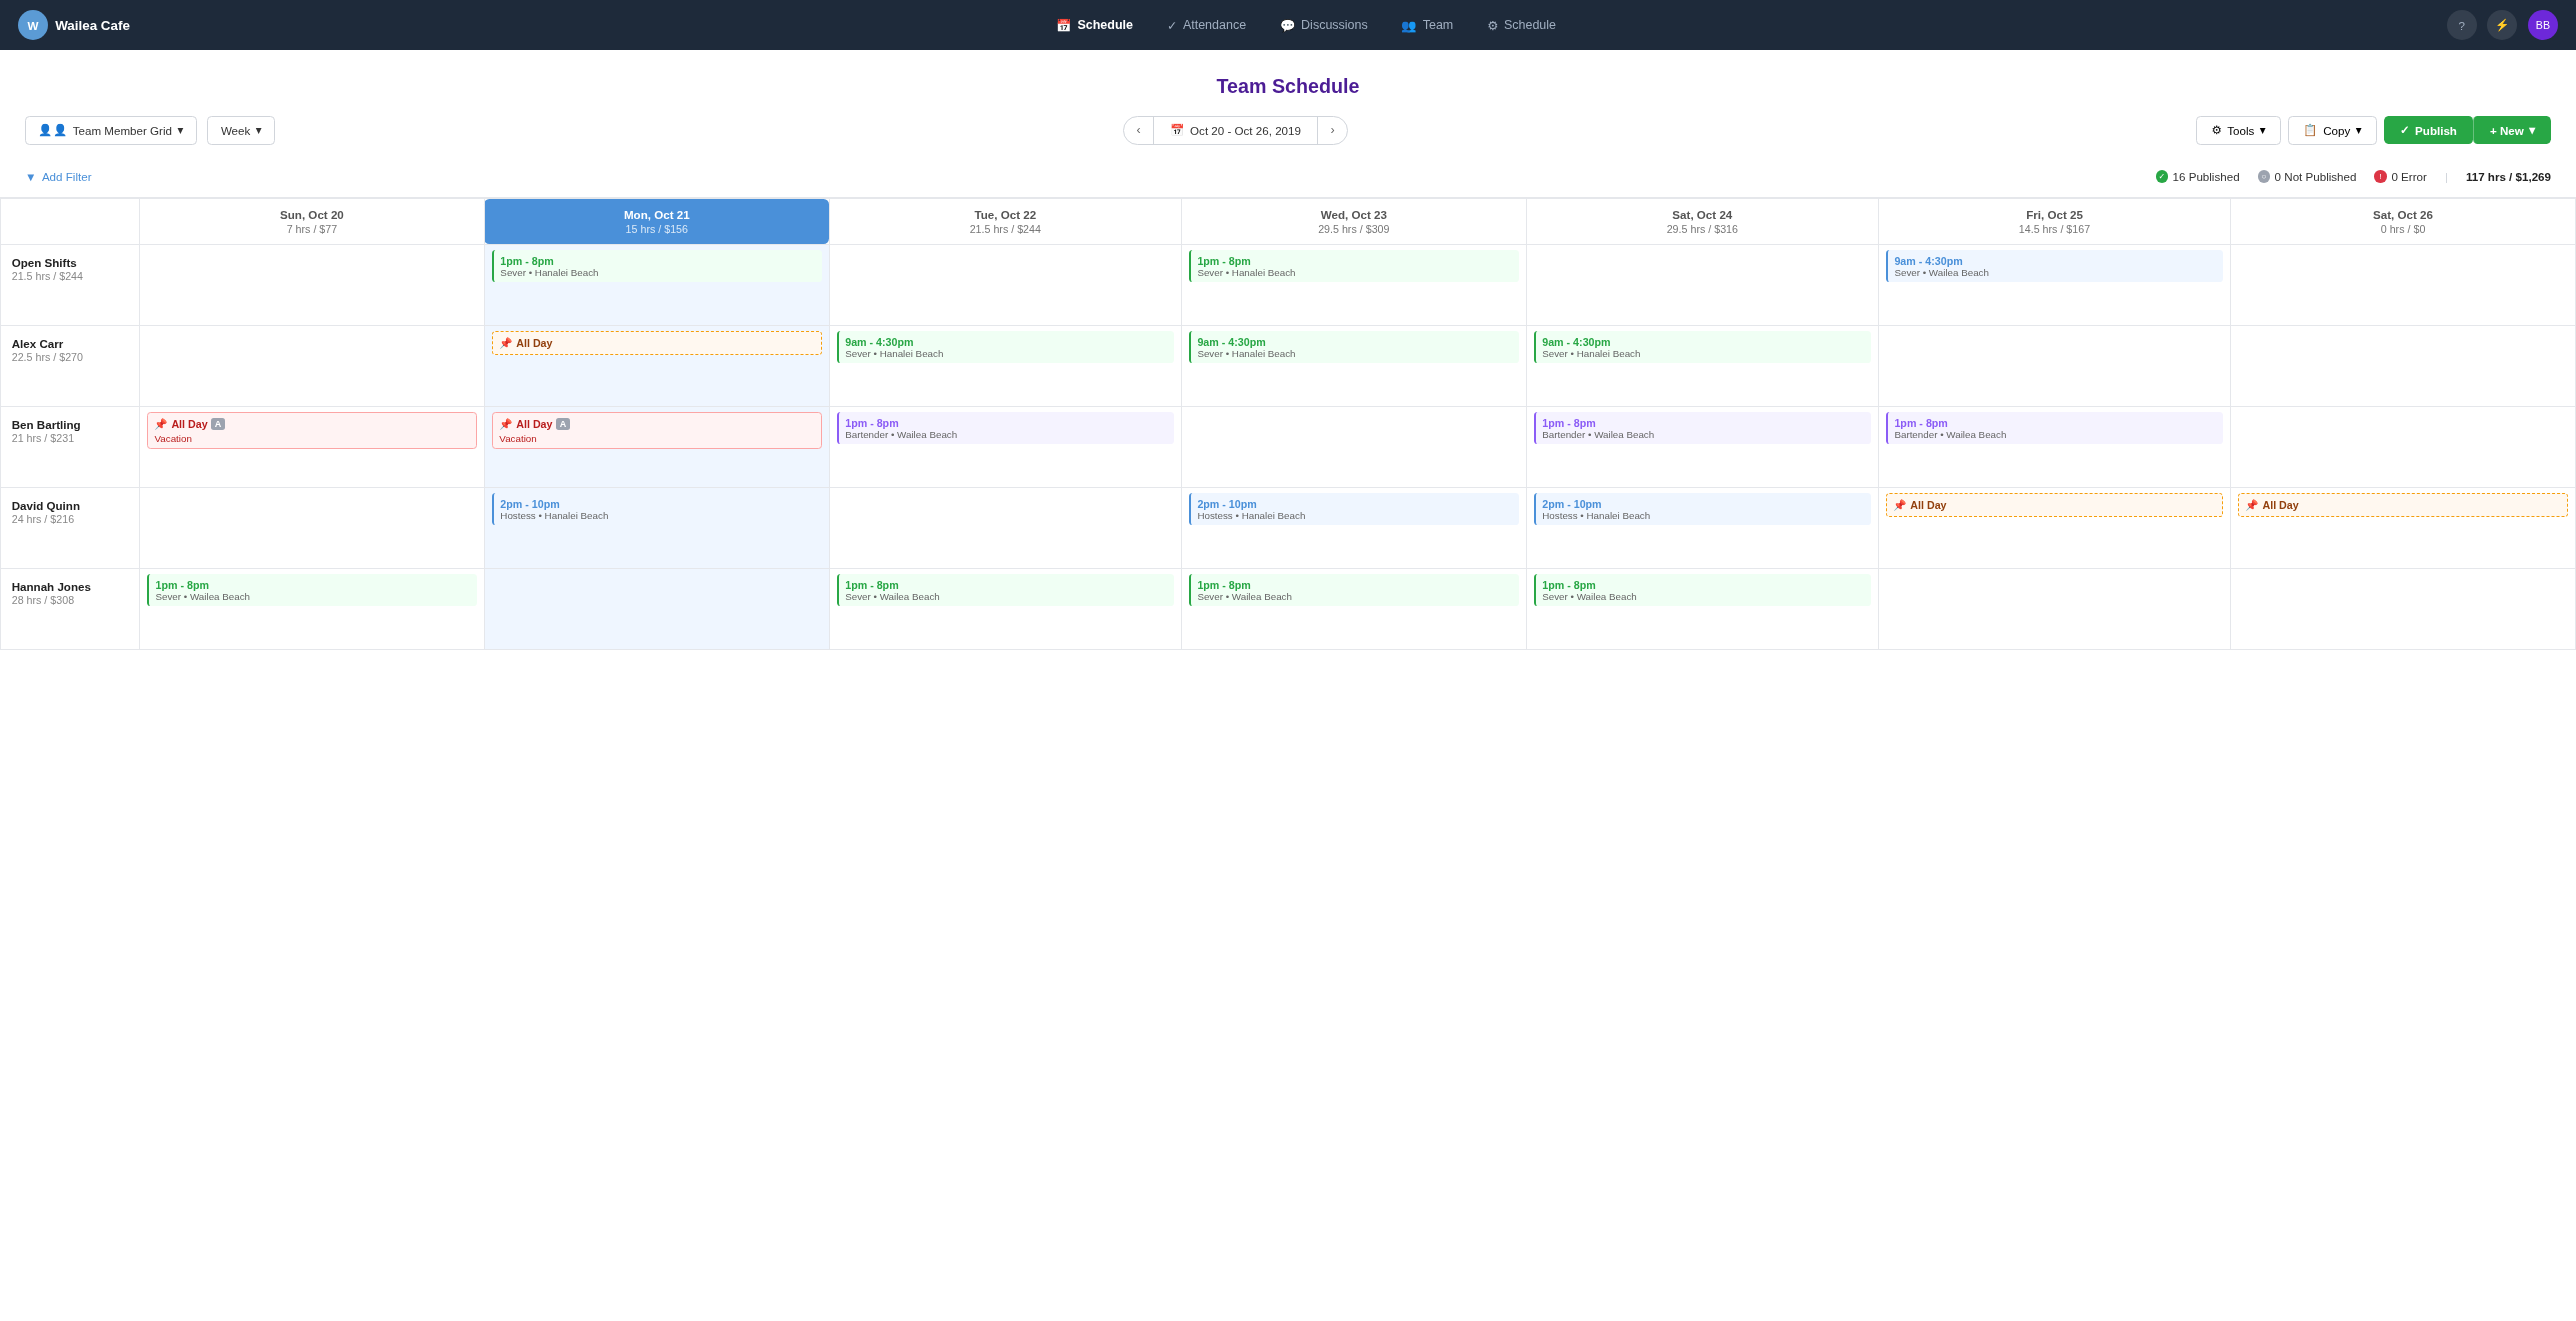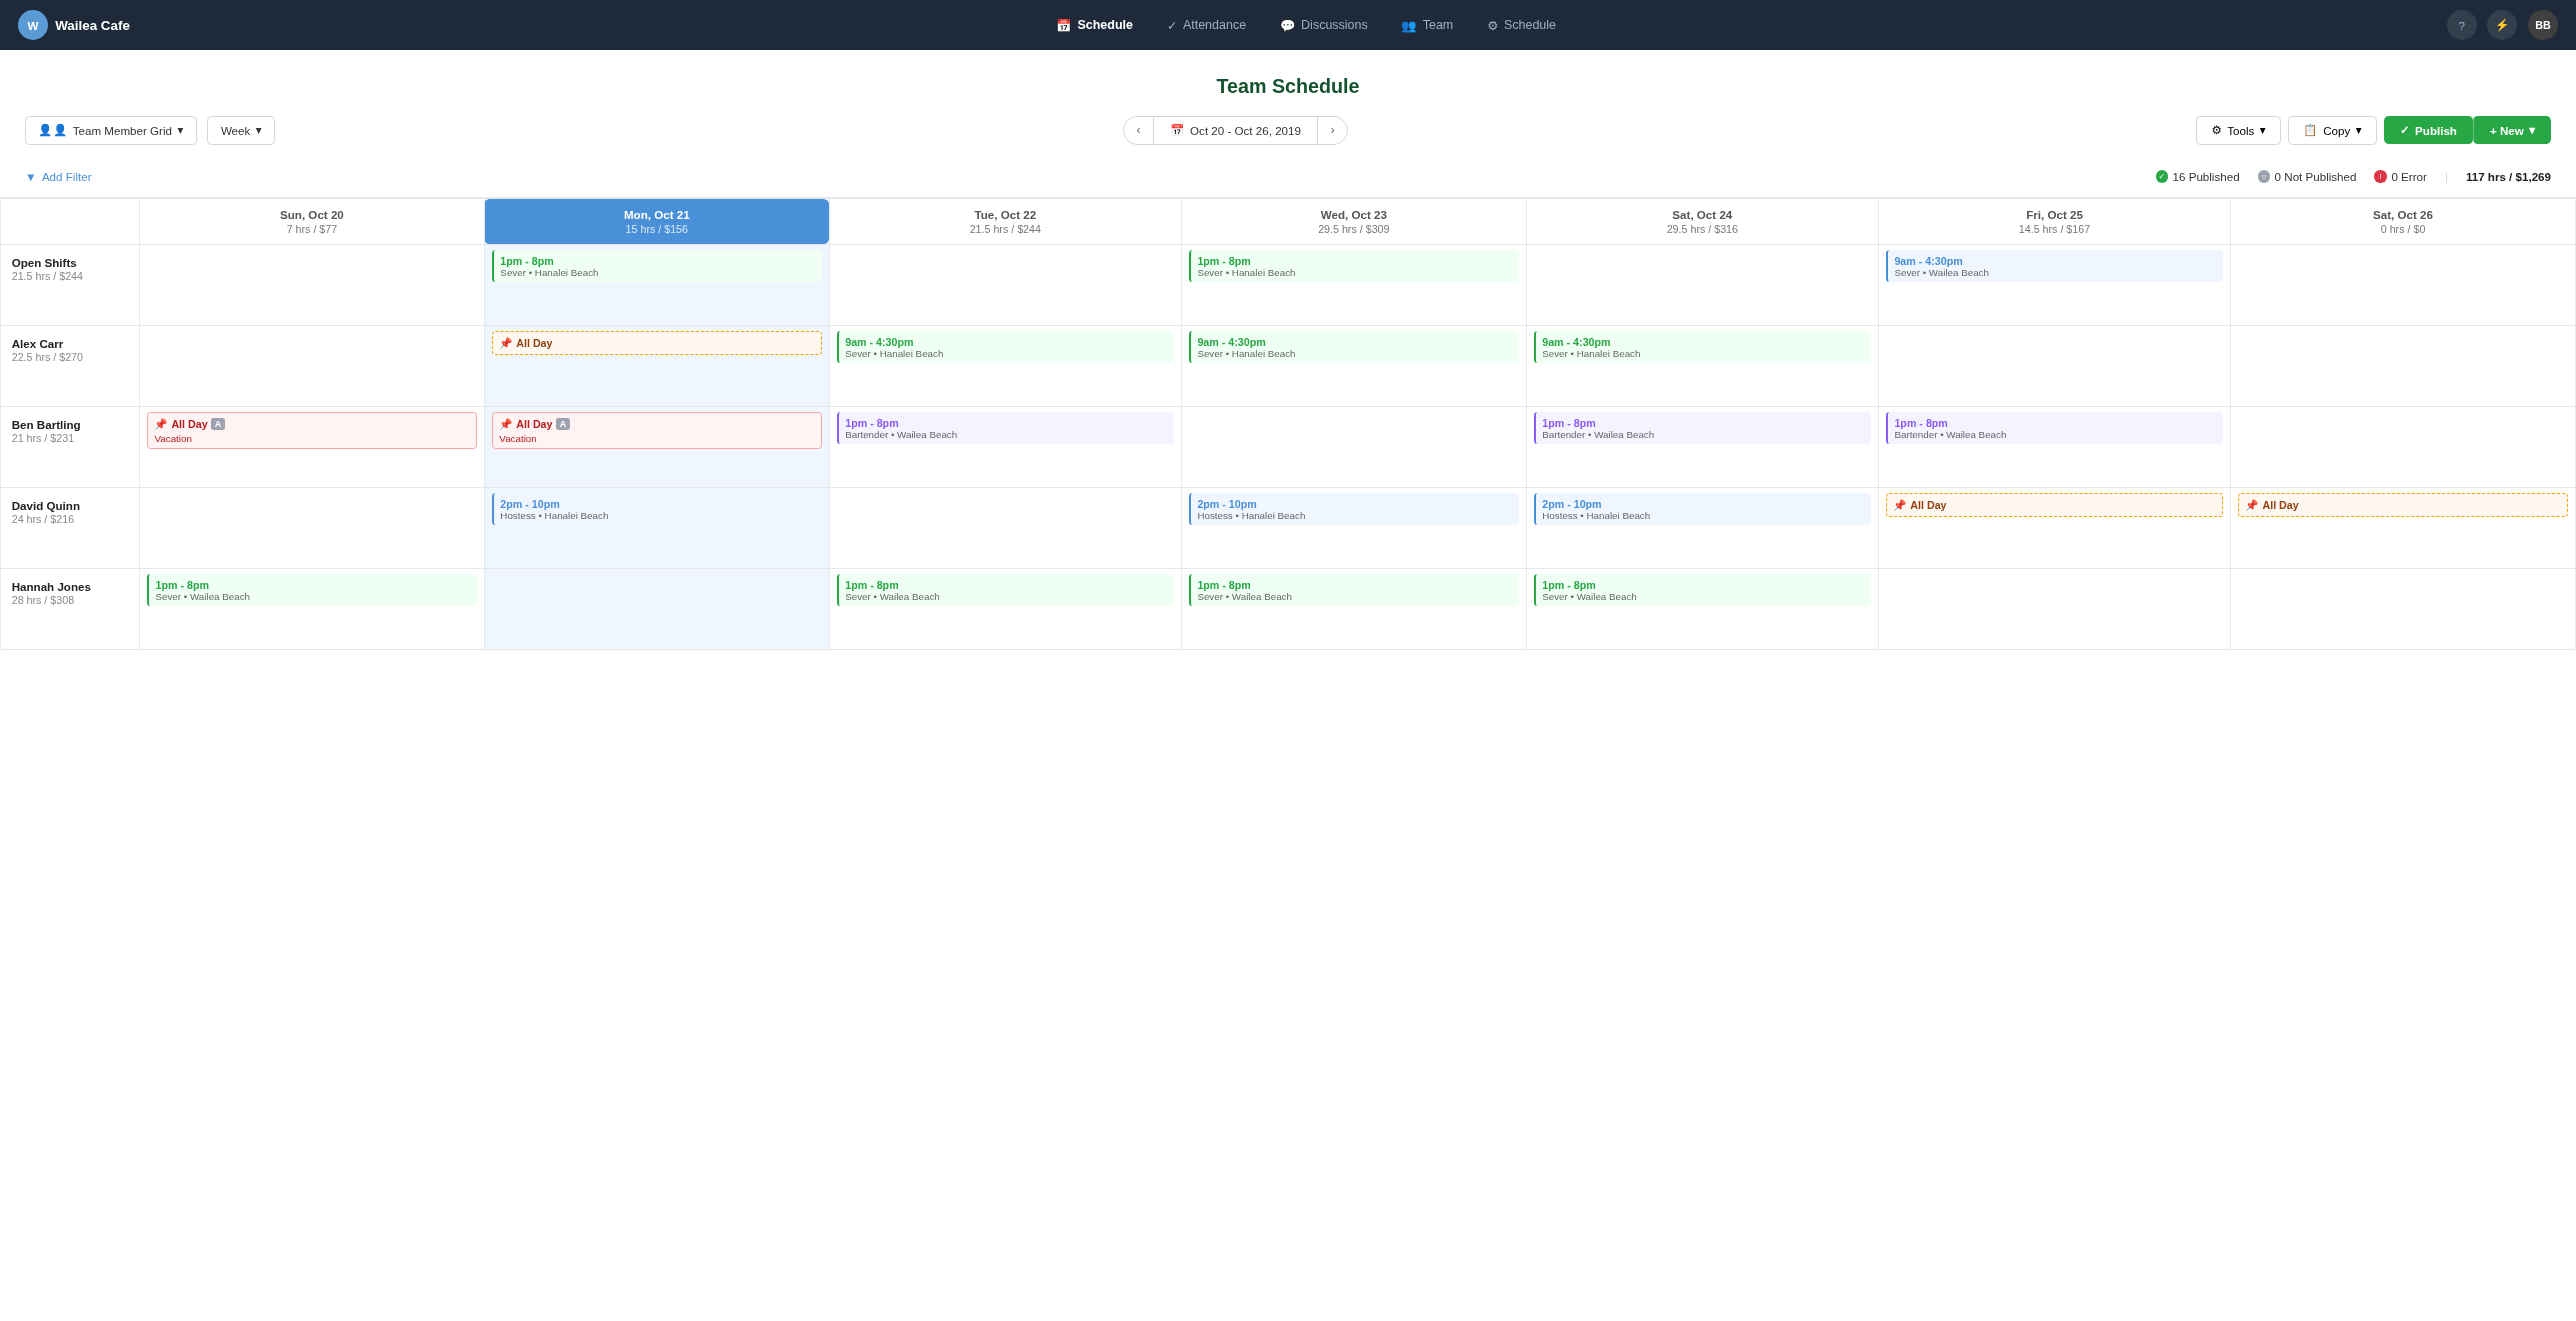--- a/index.html
+++ b/index.html
@@ -7,25 +7,25 @@
 
     
     .nav { background: #1e2a3a; display: flex; align-items: center; padding: 0 18px; height: 50px; }
     .nav-logo { display: flex; align-items: center; gap: 7.2px; color: #fff; font-weight: 600; font-size: 13.4px; margin-right: 36px; }
     .nav-avatar { width: 30px; height: 30px; border-radius: 50%; background: #5b9bd5; display: flex; align-items: center; justify-content: center; color: #fff; font-size: 11.6px; font-weight: 700; }
     .nav-links { display: flex; align-items: center; gap: 5.4px; flex: 1; justify-content: center; }
     .nav-link { color: #a0aec0; padding: 7.2px 14.3px; border-radius: 3.6px; cursor: pointer; display: flex; align-items: center; gap: 5.4px; font-size: 12.5px; text-decoration: none; }
     .nav-link.active { color: #fff; font-weight: 600; }
     .nav-right { display: flex; align-items: center; gap: 10.7px; margin-left: auto; }
     .nav-icon-btn { width: 30px; height: 30px; border-radius: 50%; background: rgba(255,255,255,0.1); display: flex; align-items: center; justify-content: center; color: #a0aec0; cursor: pointer; }
-    .nav-user-avatar { width: 30px; height: 30px; border-radius: 50%; background: #404040; display: flex; align-items: center; justify-content: center; color: #fff; font-size: 10.7px; font-weight: 700; cursor: pointer; }
+    .nav-user-avatar { width: 30px; height: 30px; border-radius: 50%; background: #6d28d9; display: flex; align-items: center; justify-content: center; color: #fff; font-size: 10.7px; font-weight: 400; cursor: pointer; }
 
     
     .main { background: #fff; min-height: calc(100vh - 50px); }
-    .page-title { text-align: center; padding: 25px 12px 18px; font-size: 19.7px; font-weight: 700; color: #14532d; }
+    .page-title { text-align: center; padding: 25px 12px 18px; font-size: 19.7px; font-weight: 700; color: #4c1d95; }
 
     
     .toolbar { display: flex; align-items: center; padding: 0 25px 18px; gap: 10.7px; }
     .toolbar-left { display: flex; align-items: center; gap: 10.7px; }
     .toolbar-center { flex: 1; display: flex; justify-content: center; align-items: center; gap: 0; }
     .toolbar-right { display: flex; align-items: center; gap: 7.2px; margin-left: auto; }
 
     .dropdown-btn { display: flex; align-items: center; gap: 5.4px; border: 0.9px solid #d1d5db; background: #fff; padding: 6.3px 12.5px; border-radius: 4.5px; cursor: pointer; font-size: 11.6px; color: #333; white-space: nowrap; }
 
     .date-nav { display: flex; align-items: center; border: 0.9px solid #d1d5db; border-radius: 18px; overflow: hidden; background: #fff; }

